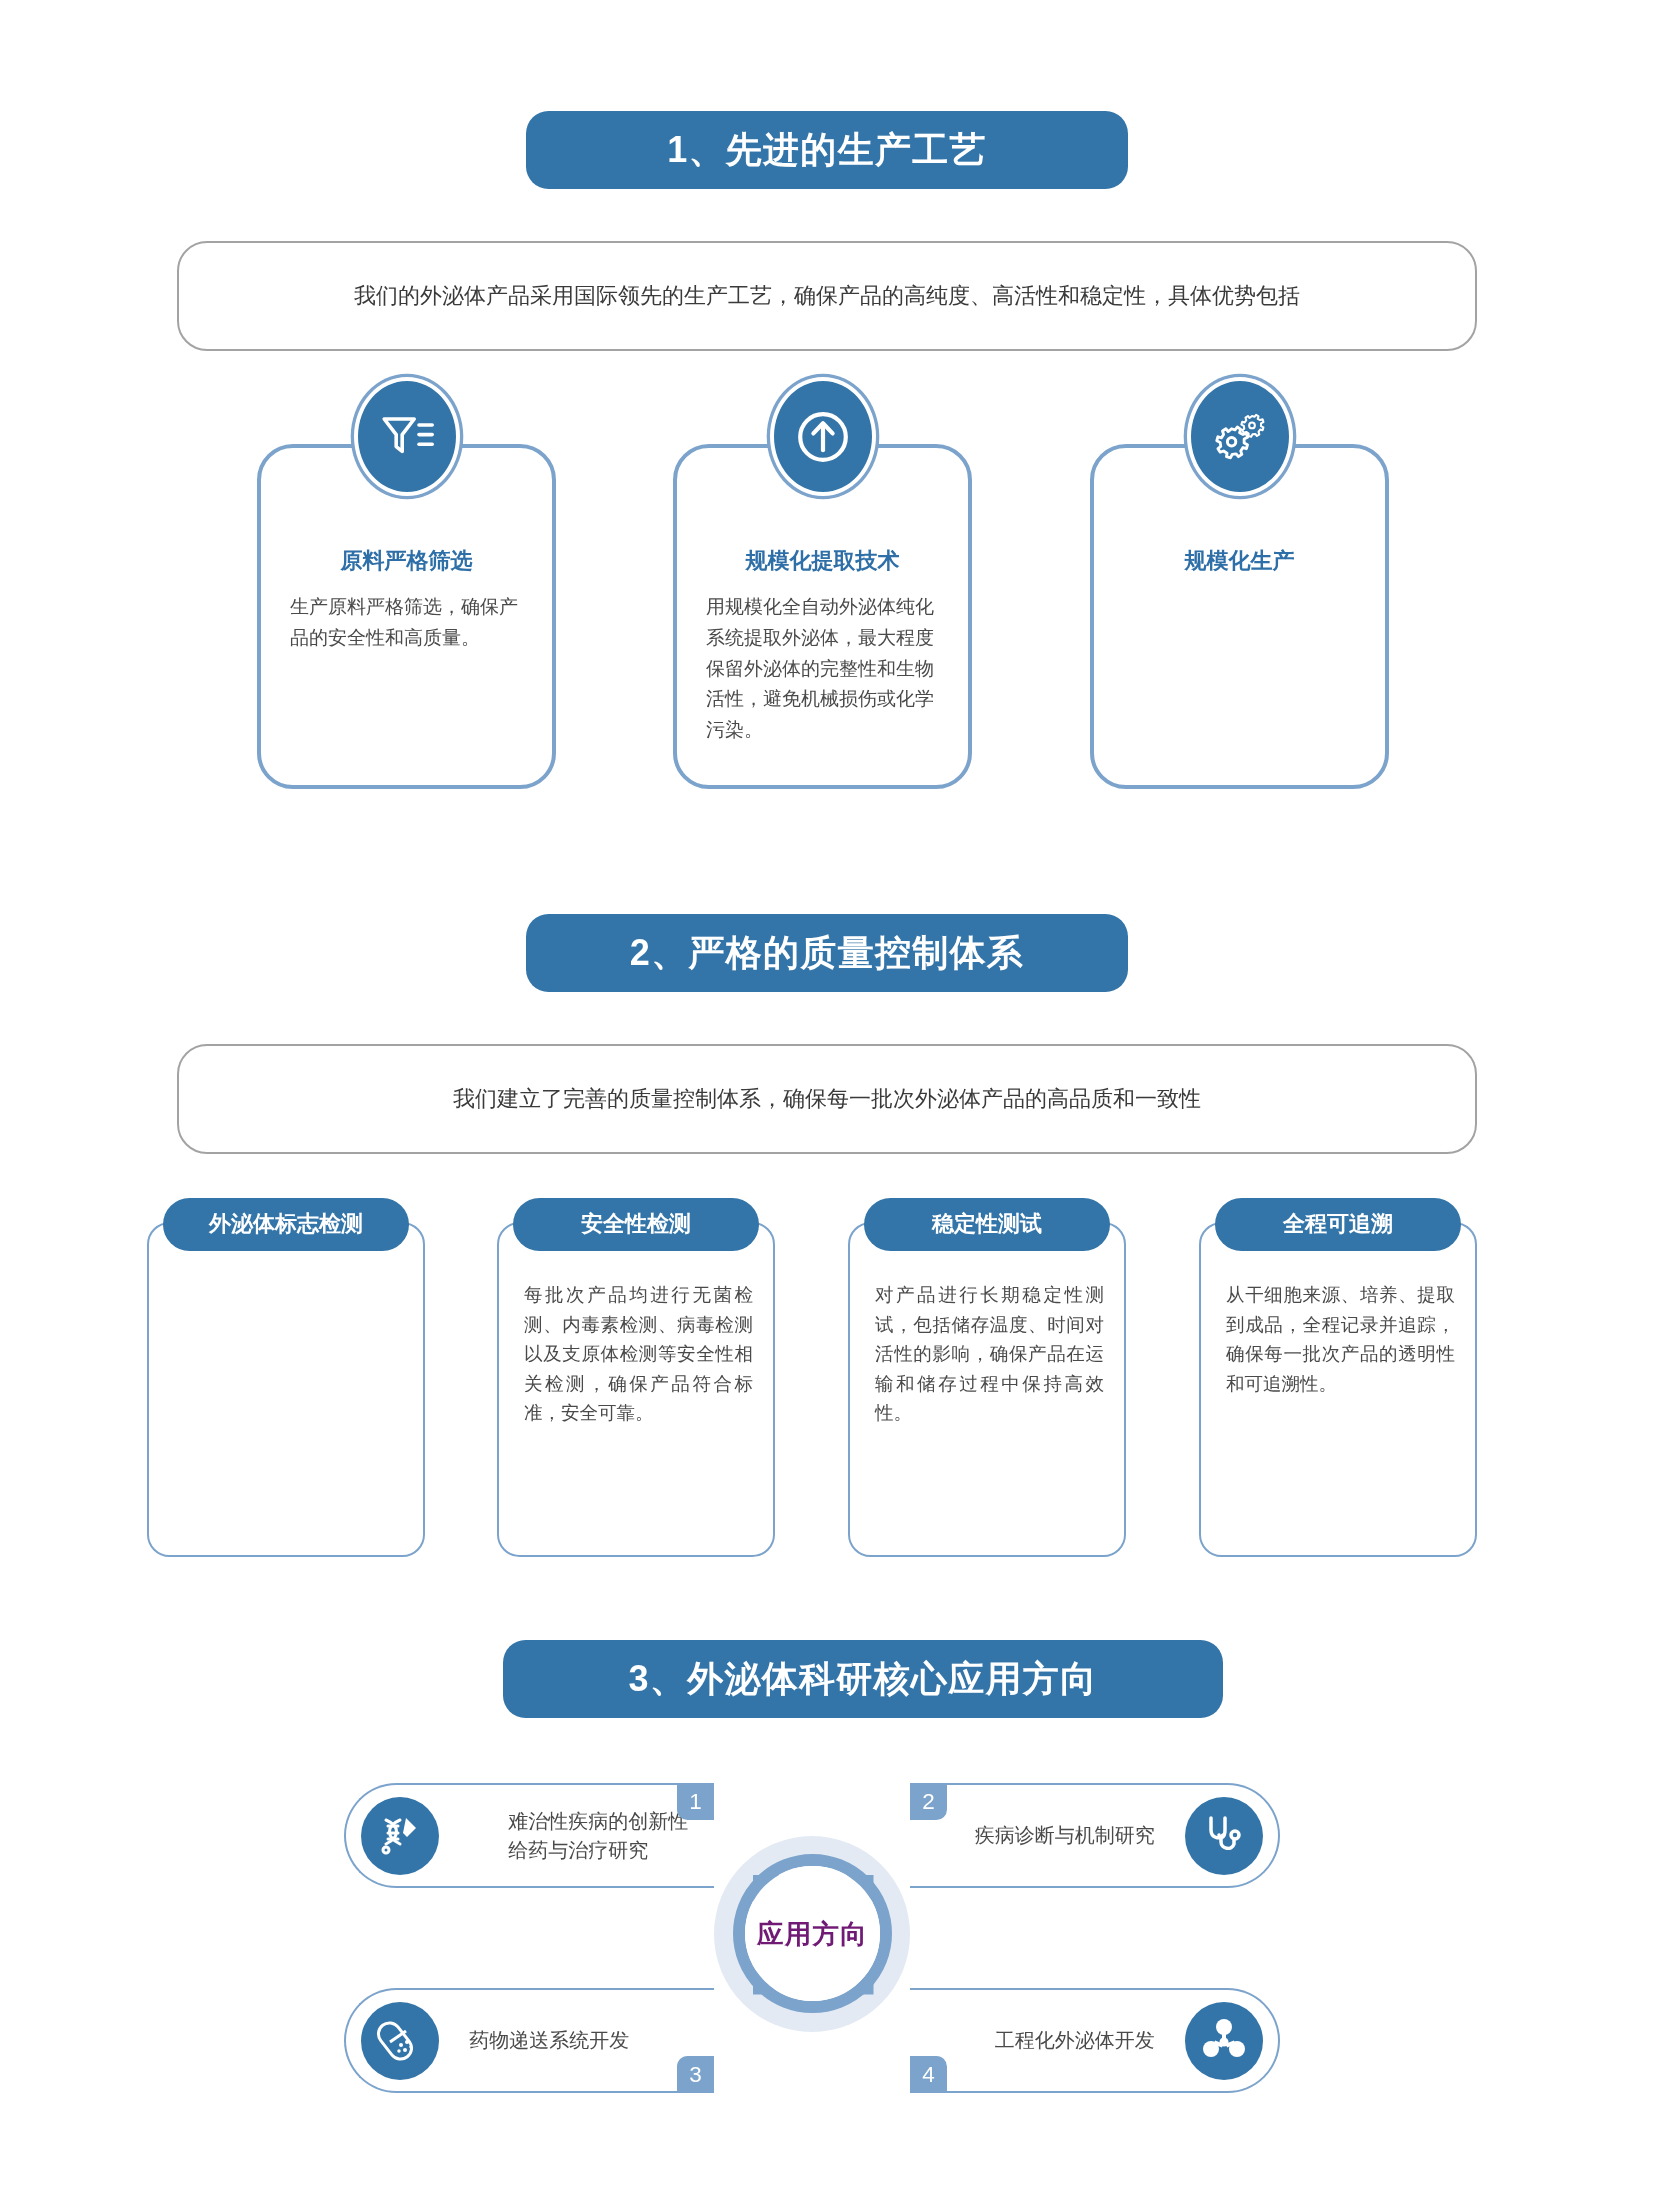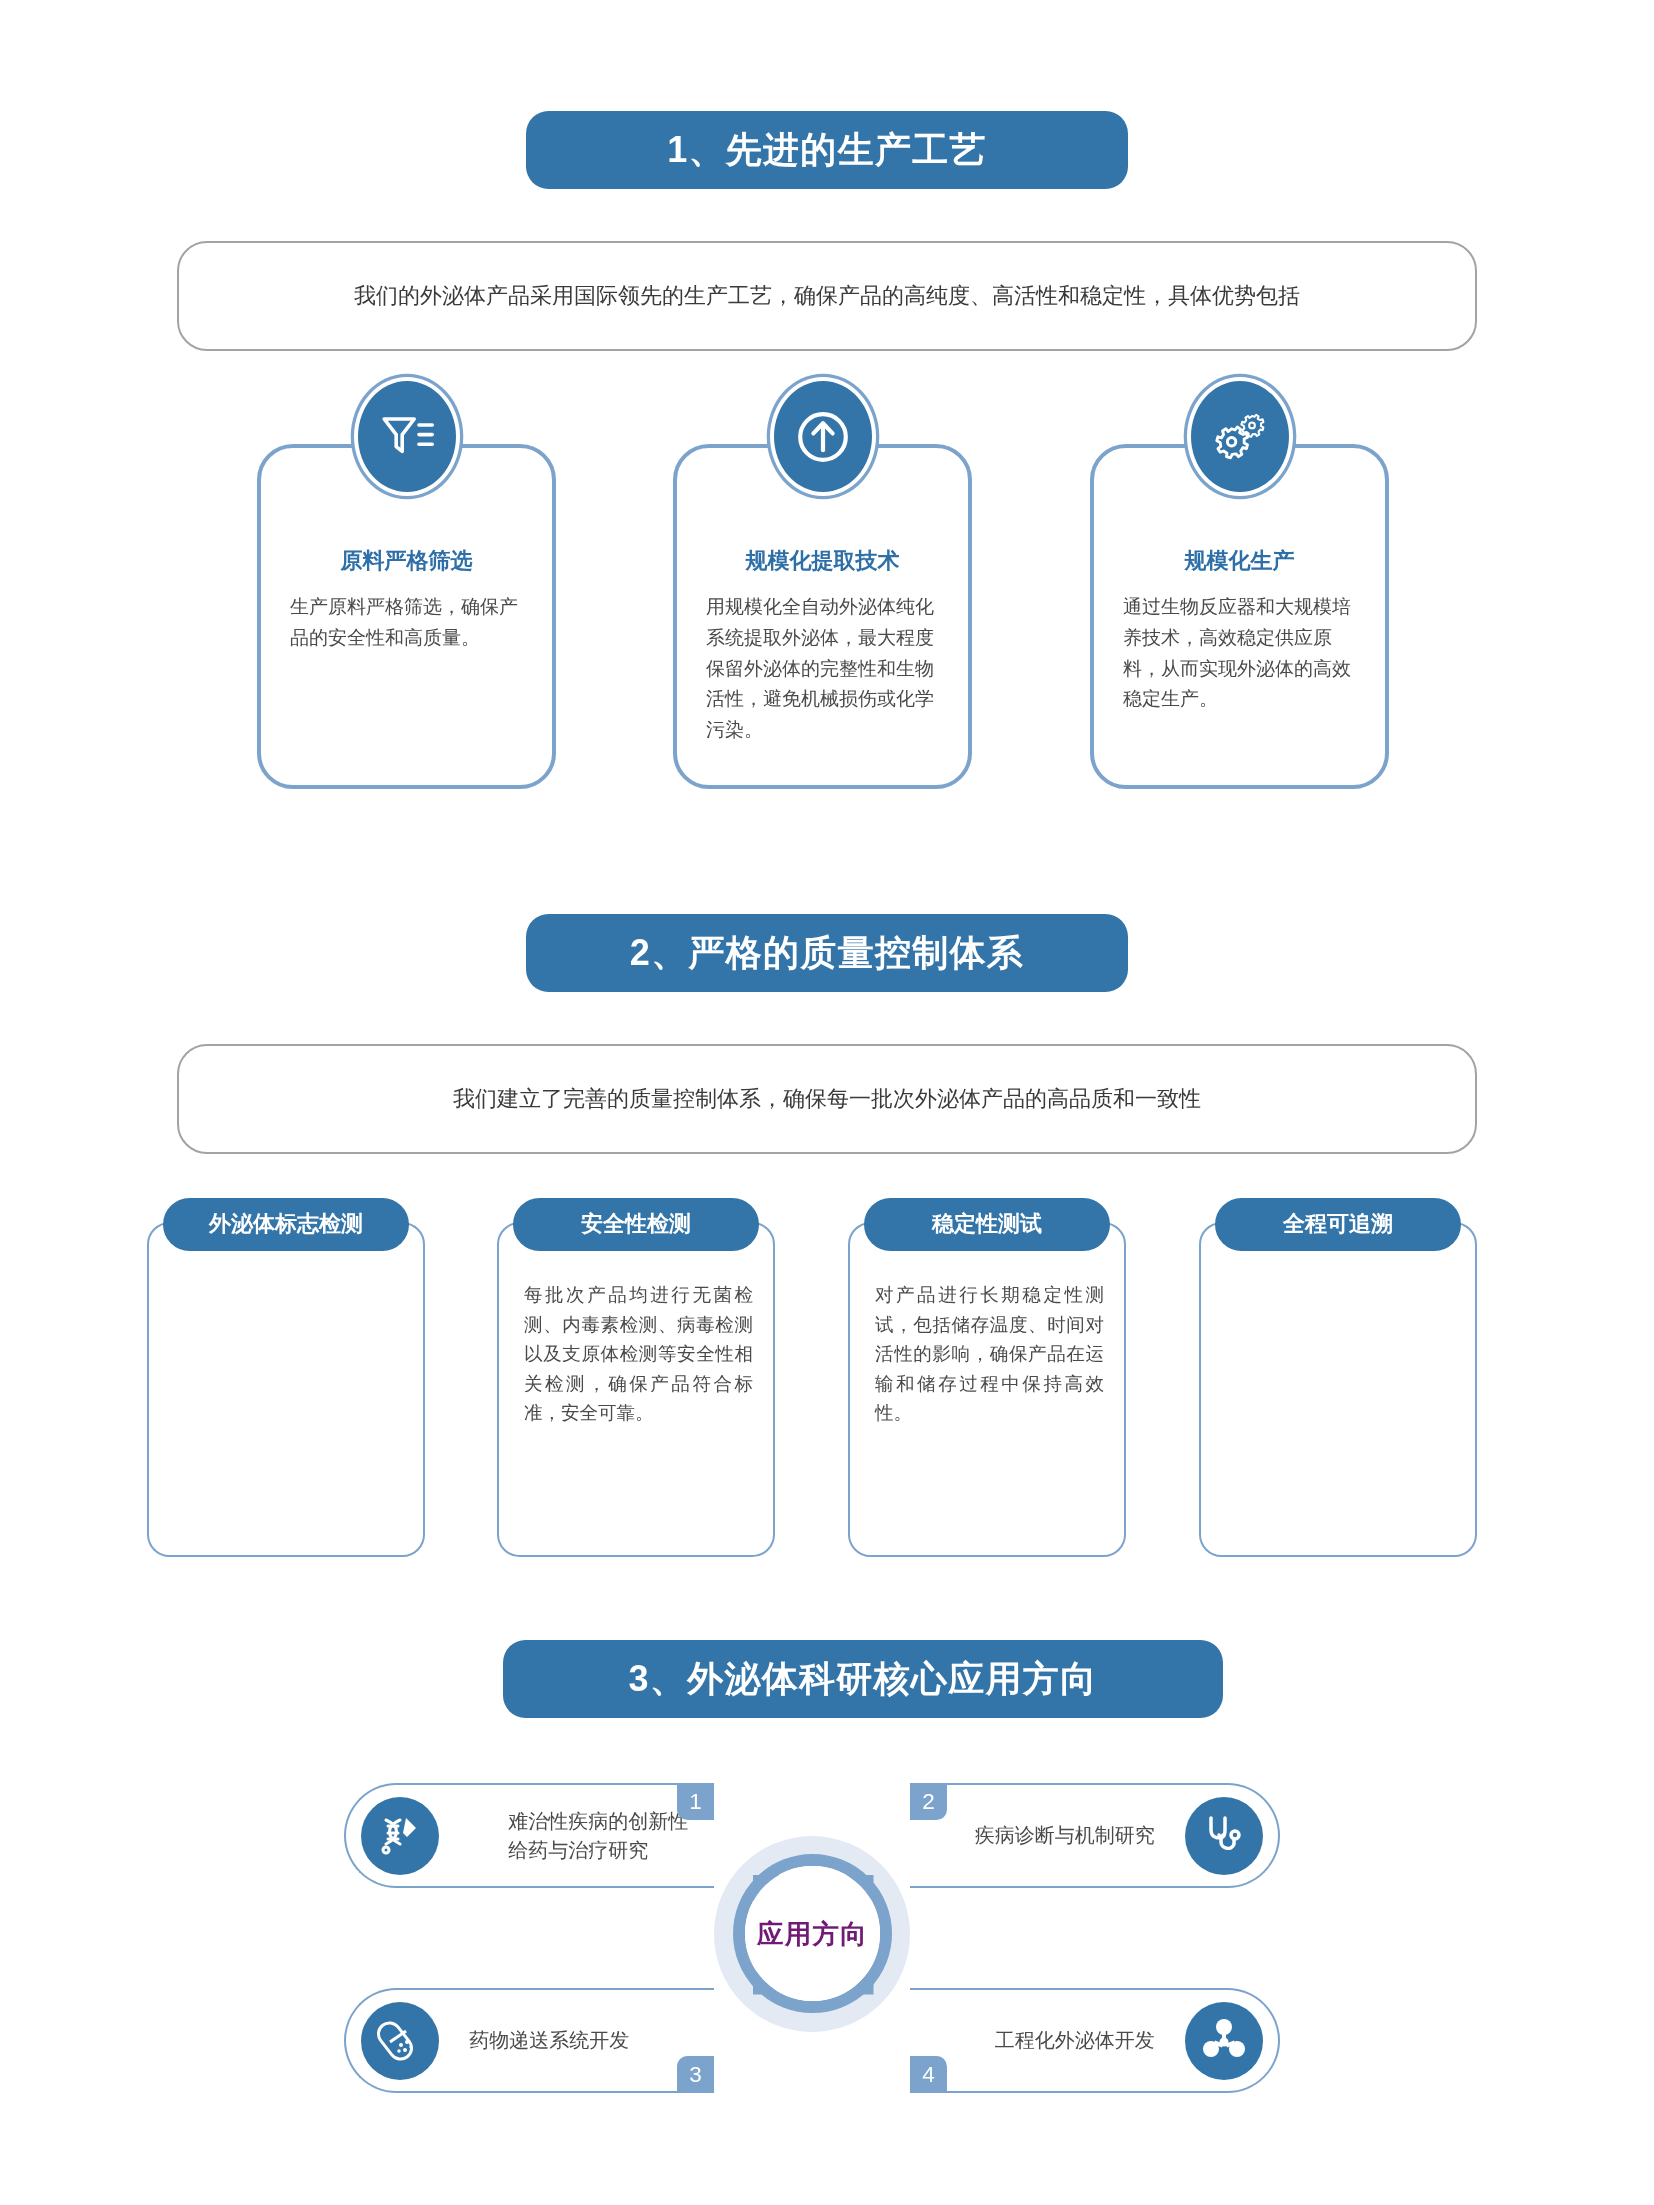--- a/index.html
+++ b/index.html
@@ -231,39 +231,39 @@
           <path d="M0,-25 L6,-23 L10,-28 L16,-24 L14,-18 L20,-15 L26,-17 L28,-10 L22,-7 L22,0 L28,3 L26,10 L20,8 L16,14 L18,20 L12,24 L8,19 L1,20 L-2,26 L-9,24 L-8,18 L-14,14 L-20,16 L-24,10 L-19,6 L-20,-1 L-26,-4 L-24,-11 L-18,-9 L-14,-15 L-16,-21 L-10,-25 L-6,-20 Z" transform="scale(0.95)"></path>
           <circle cx="0" cy="-2" r="7"></circle>
         </g>
         <g transform="translate(70,32) scale(0.68)">
           <path d="M0,-25 L6,-23 L10,-28 L16,-24 L14,-18 L20,-15 L26,-17 L28,-10 L22,-7 L22,0 L28,3 L26,10 L20,8 L16,14 L18,20 L12,24 L8,19 L1,20 L-2,26 L-9,24 L-8,18 L-14,14 L-20,16 L-24,10 L-19,6 L-20,-1 L-26,-4 L-24,-11 L-18,-9 L-14,-15 L-16,-21 L-10,-25 L-6,-20 Z"></path>
           <circle cx="0" cy="-2" r="7"></circle>
         </g>
       </svg>
     </div>
     <div class="s1title">规模化生产</div>
-    <div class="s1body">通过生物反应器和大规模培养技术，高效稳定供应原料，从而实现外泌体的高效稳定生产。</div>
   </div>
 
   <div class="banner" id="banner2">2、严格的质量控制体系</div>
   <div class="desc-pill" id="desc2">我们建立了完善的质量控制体系，确保每一批次外泌体产品的高品质和一致性</div>
 
   <div class="qccard" id="qccard0">
     <div class="qchead">外泌体标志检测</div>
   </div>
   <div class="qccard" id="qccard1">
     <div class="qchead">安全性检测</div>
     <div class="qcbody">每批次产品均进行无菌检测、内毒素检测、病毒检测以及支原体检测等安全性相关检测，确保产品符合标准，安全可靠。</div>
   </div>
   <div class="qccard" id="qccard2">
     <div class="qchead">稳定性测试</div>
     <div class="qcbody">对产品进行长期稳定性测试，包括储存温度、时间对活性的影响，确保产品在运输和储存过程中保持高效性。</div>
   </div>
   <div class="qccard" id="qccard3">
     <div class="qchead">全程可追溯</div>
+    <div class="qcbody">从干细胞来源、培养、提取到成品，全程记录并追踪，确保每一批次产品的透明性和可追溯性。</div>
   </div>
 
   <div class="banner" id="banner3">3、外泌体科研核心应用方向</div>
 
   <div class="appcard" id="appcard0">
     <div class="app-ico">
       <svg viewBox="0 0 100 100" fill="none" stroke="#ffffff" stroke-width="6" stroke-linecap="round">
         <path d="M22 18 C50 30 50 52 22 66"></path>
         <path d="M50 18 C22 30 22 52 50 66"></path>
         <line x1="26" y1="30" x2="46" y2="30"></line>

